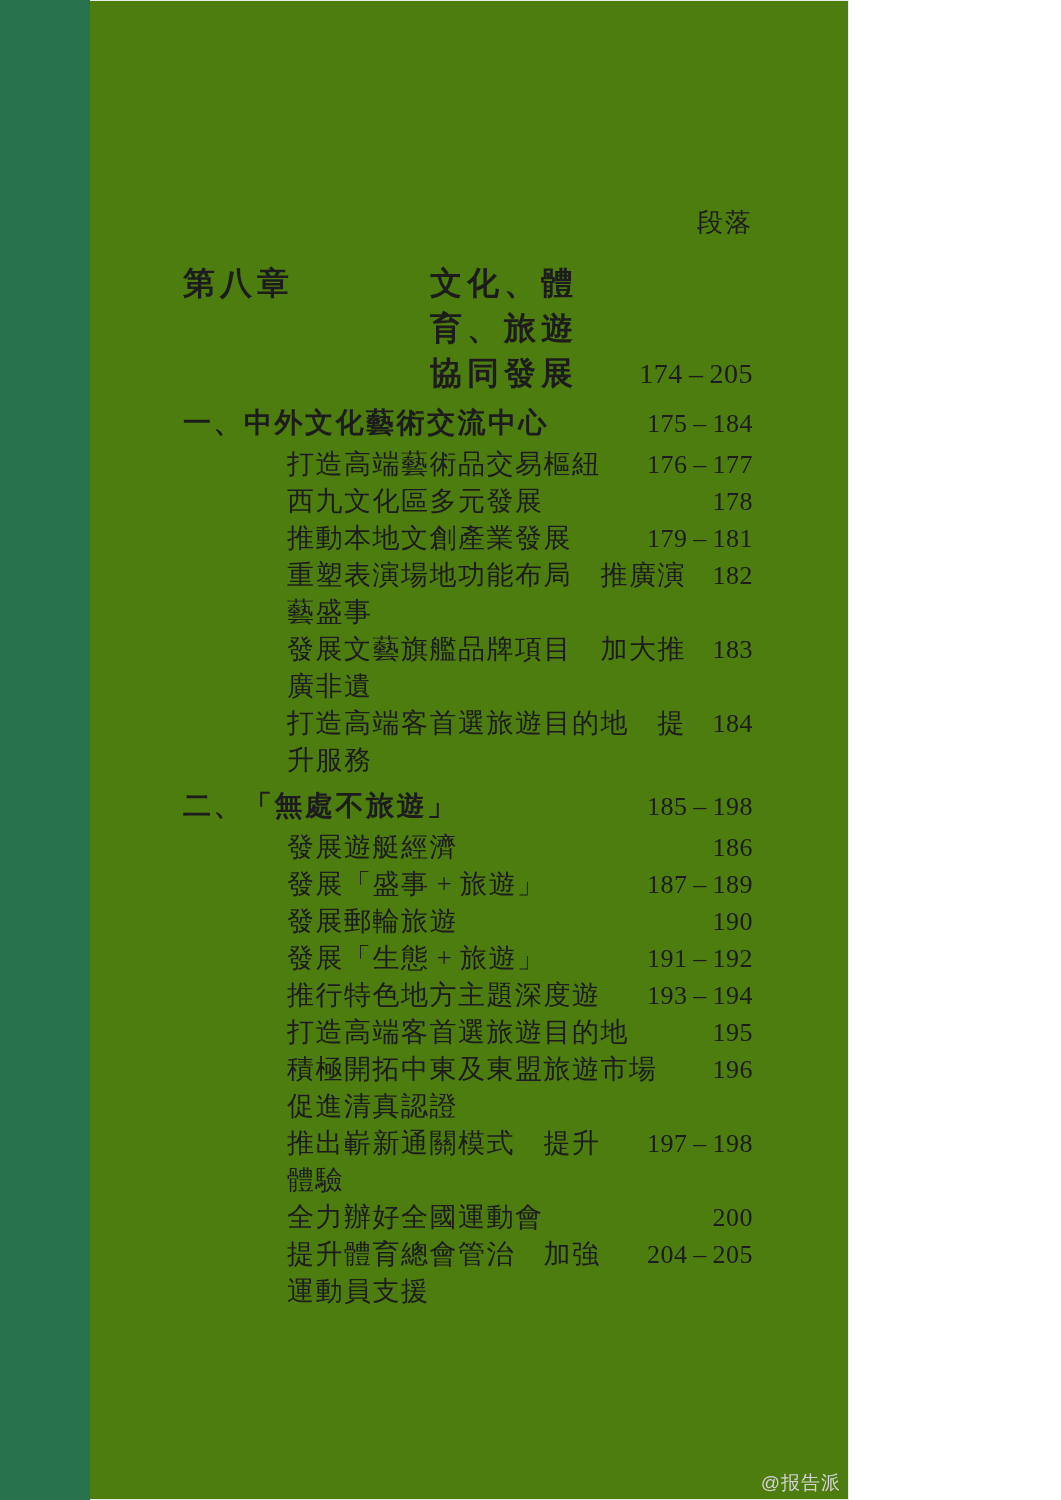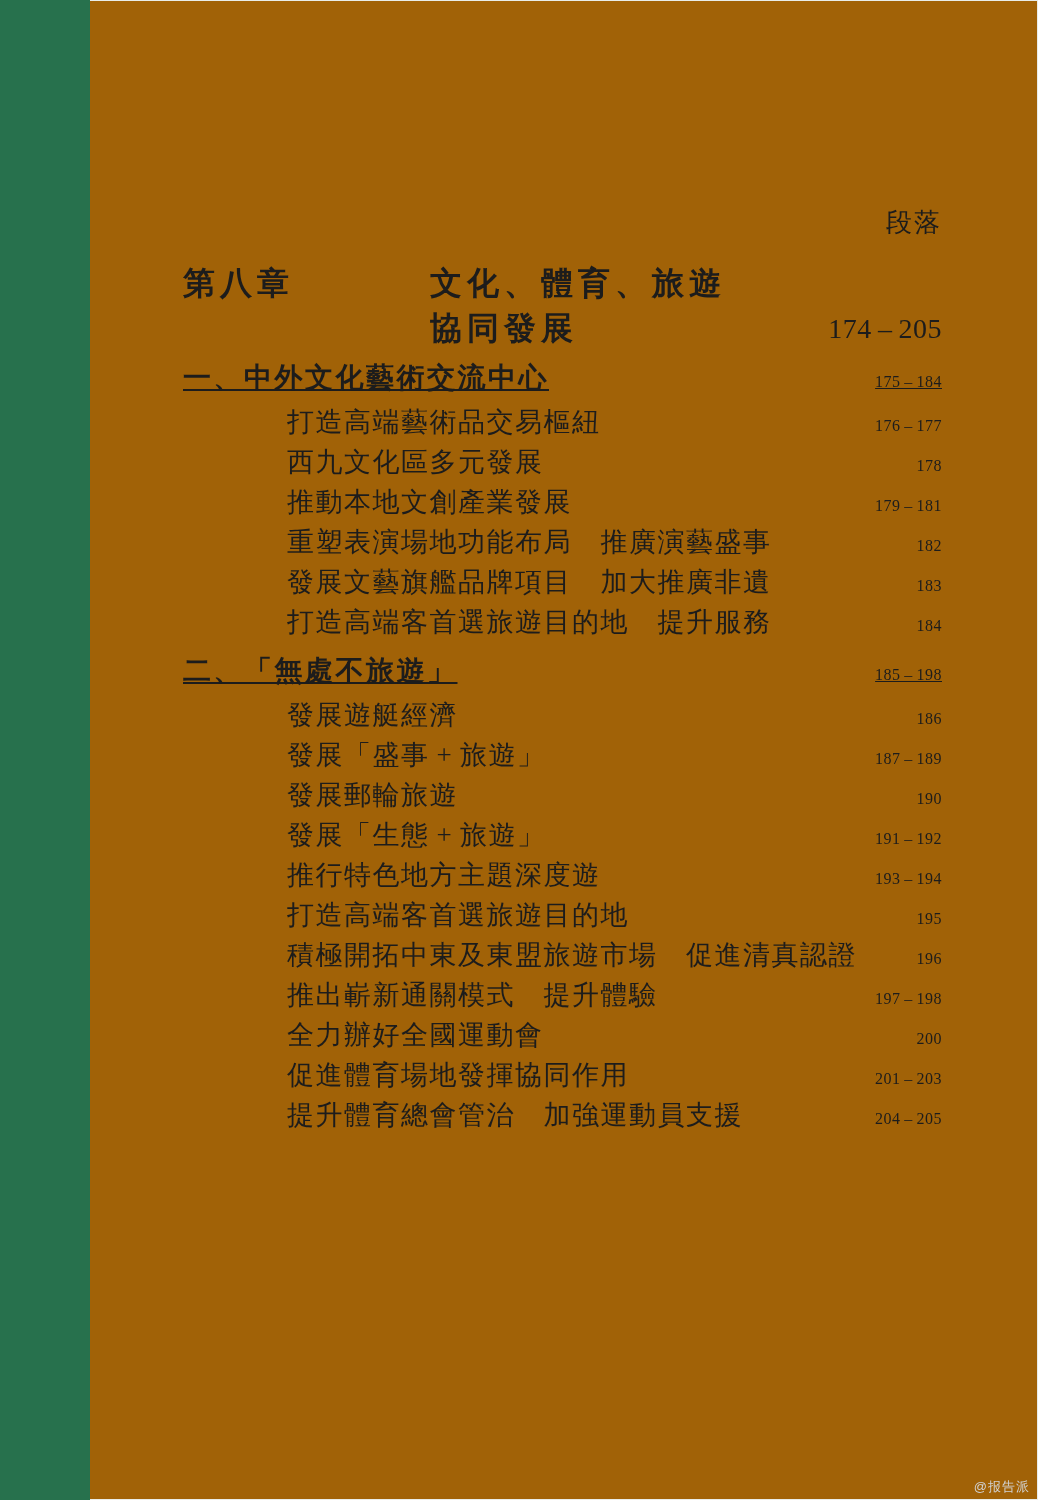--- a/index.html
+++ b/index.html
@@ -1,20 +1,20 @@
 <!DOCTYPE html>
 <html><head>
 <meta charset="utf-8">
 <style>
   html, body { margin: 0; padding: 0; background: #ffffff; }
   .page {
     position: relative;
-    width: 1038px;
+    width: 849px;
     height: 1500px;
-    background: #a16207;
+    background: #4d7c0f;
     overflow: hidden;
     box-shadow: inset 0 0 0 1px #e9ede9;
     font-family: "Liberation Serif", "DejaVu Serif", serif;
     color: #1c1c1c;
   }
   .green-band {
     position: absolute;
     left: 0; top: 0;
     width: 90px; height: 100%;
   }
@@ -53,40 +53,39 @@
     display: flex;
     justify-content: space-between;
     align-items: baseline;
     line-height: 37px;
   }
   .row.level-1 {
     font-weight: 700;
     font-size: 28px;
     letter-spacing: 2.5px;
     margin: 8px 0 4px 0;
-    text-decoration: underline;
   }
   .row.level-2 {
     font-size: 27px;
     letter-spacing: 1.5px;
   }
   .row.level-2 .row-label { padding-left: 104px; }
   .row-pages {
-    font-size: 16px;
+    font-size: 26px;
     font-weight: 400;
     letter-spacing: 0.5px;
     white-space: nowrap;
     padding-left: 20px;
   }
   .watermark {
     position: absolute;
     right: 8px;
     bottom: 4px;
     font-family: "Liberation Sans", "DejaVu Sans", sans-serif;
-    font-size: 13px;
+    font-size: 19px;
     letter-spacing: 1px;
   }
 </style>
 </head>
 <body>
 
 <div class="page" style="color: rgb(28, 28, 28);">
   <div class="green-band" style="background: rgb(39, 113, 77);"></div>
 
   <div class="content">
@@ -164,24 +163,20 @@
         </div>
         <div class="row level-2">
           <span class="row-label">推出嶄新通關模式　提升體驗</span>
           <span class="row-pages">197 – 198</span>
         </div>
         <div class="row level-2">
           <span class="row-label">全力辦好全國運動會</span>
           <span class="row-pages">200</span>
         </div>
         <div class="row level-2">
-          <span class="row-label">促進體育場地發揮協同作用</span>
-          <span class="row-pages">201 – 203</span>
-        </div>
-        <div class="row level-2">
           <span class="row-label">提升體育總會管治　加強運動員支援</span>
           <span class="row-pages">204 – 205</span>
         </div>
       </div>
   </div>
 
   <div class="watermark" style="color: rgb(210, 210, 210);">@报告派</div>
 </div>
 
 </body></html>

